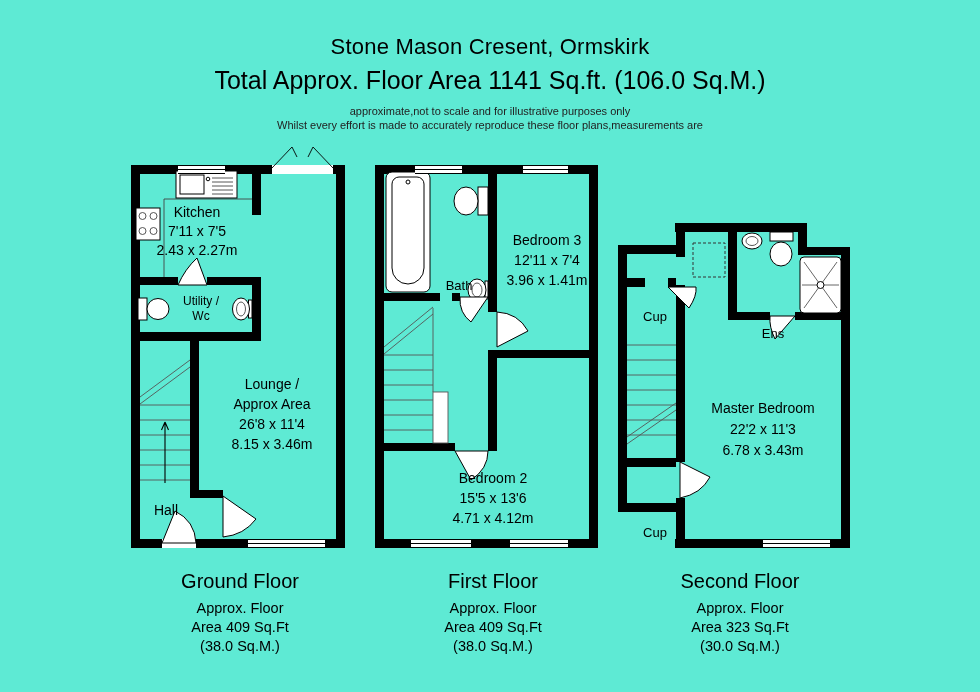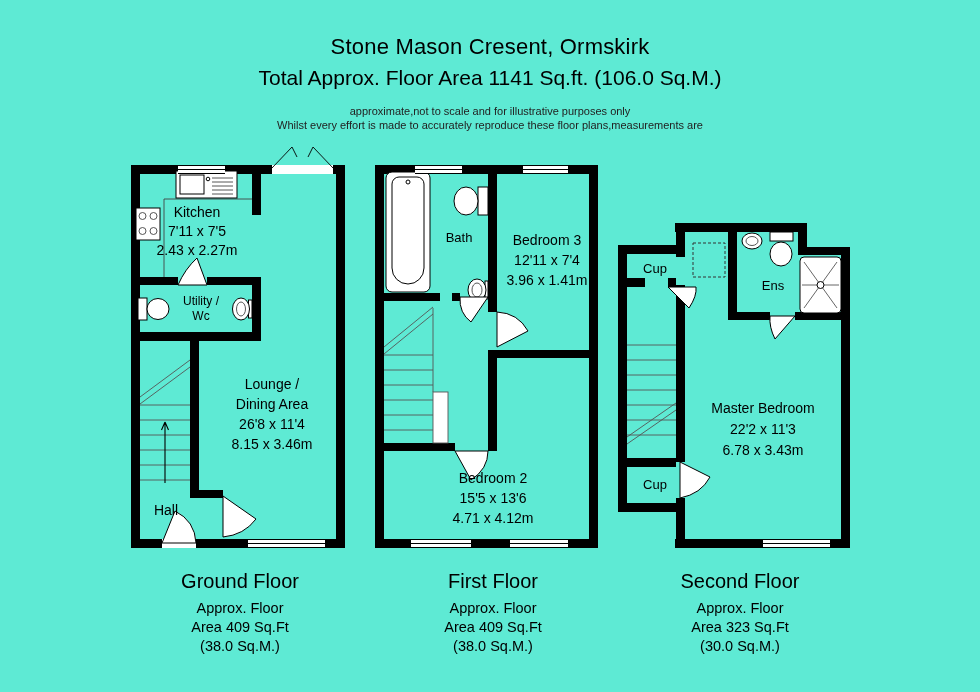--- a/index.html
+++ b/index.html
@@ -1,25 +1,25 @@
 <!DOCTYPE html>
 <html><head>
 <meta charset="utf-8">
 <style>
   html,body{margin:0;padding:0;background:#fff;}
   .page{position:relative;width:980px;height:692px;background:#5eead4;overflow:hidden;
         font-family:"Liberation Sans","DejaVu Sans",sans-serif;color:#000;}
   .abs{position:absolute;}
   .ctr{transform:translateX(-50%);text-align:center;white-space:nowrap;}
   .title{font-size:22px;letter-spacing:.2px;}
-  .subtitle{font-size:21px;}
+  .subtitle{font-size:25px;}
   .disclaimer{font-size:11px;color:#222;line-height:14px;}
   .room{font-size:14px;line-height:20px;}
   .room.sm{font-size:12px;line-height:15px;}
-  .room.tag{font-size:13px;line-height:16px;}
+  .room.tag{font-size:13px;line-height:16px;margin-top:48px;}
   .room.lh19{line-height:19px;}
   .room.lh21{line-height:21px;}
   .cap-name{font-size:20px;}
   .cap-area{font-size:14.5px;line-height:19px;}
   svg{position:absolute;overflow:visible;}
   .wall{fill:#000;stroke:none;}
   .fix{fill:#fff;stroke:#000;stroke-width:1;}
   .thin{fill:none;stroke:#444;stroke-width:0.9;}
   .step{fill:none;stroke:#555;stroke-width:0.9;}
   .door{fill:#fff;stroke:#000;stroke-width:1;}
@@ -201,21 +201,21 @@
     <div>Kitchen</div>
     <div>7'11 x 7'5</div>
     <div>2.43 x 2.27m</div>
   </div>
   <div class="abs ctr room sm" style="left:201px;top:294px;">
     <div>Utility /</div>
     <div>Wc</div>
   </div>
   <div class="abs ctr room" style="left:272px;top:374px;">
     <div>Lounge /</div>
-    <div>Dining Area</div>
+    <div>Approx Area</div>
     <div>26'8 x 11'4</div>
     <div>8.15 x 3.46m</div>
   </div>
   <div class="abs ctr room" style="left:166px;top:500px;">
     <div>Hall</div>
   </div>
 
   <div class="abs ctr room tag" style="left:459px;top:230px;">
     <div>Bath</div>
   </div>

